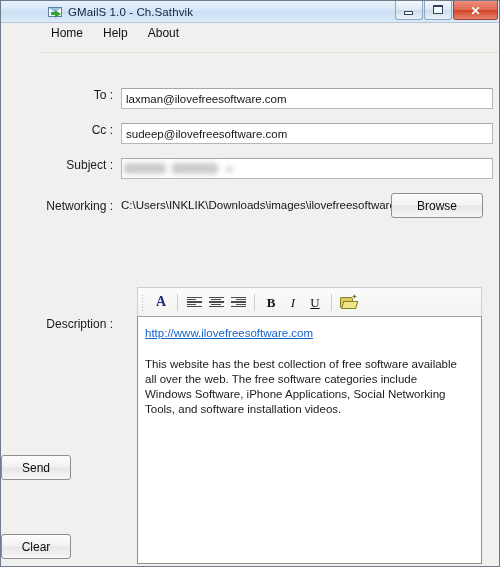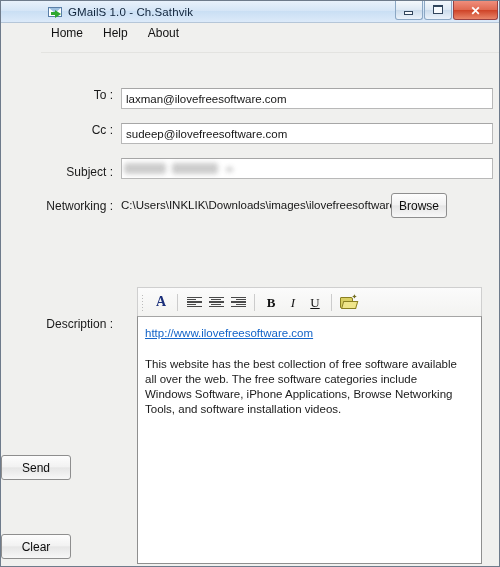--- a/index.html
+++ b/index.html
@@ -224,21 +224,21 @@
     font-family: "Liberation Sans", sans-serif;
     font-size: 12px;
     color: #0d0d0d;
     background: linear-gradient(to bottom, #fdfdfd 0%, #f2f2f2 46%, #e6e6e6 52%, #f7f7f7 100%);
     border: 1px solid #8e8e8e;
     border-radius: 3px;
     box-sizing: border-box;
     cursor: default;
   }
   .btn-browse {
-    width: 56px;
+    width: 92px;
     height: 25px;
   }
 
   
   .editor-wrap {
     position: absolute;
     left: 136px;
     top: 234px;
     width: 345px;
   }
@@ -432,21 +432,21 @@
     <div class="row" style="top:35px;">
       <div class="lbl">To :</div>
       <input class="field" type="text" value="laxman@ilovefreesoftware.com" style="">
     </div>
 
     <div class="row" style="top:70px;">
       <div class="lbl">Cc :</div>
       <input class="field" type="text" value="sudeep@ilovefreesoftware.com" style="">
     </div>
 
-    <div class="row" style="top:105px;align-items:flex-end;">
+    <div class="row" style="top:105px;">
       <div class="lbl">Subject :</div>
       <div class="field redacted">
         <span class="blob b1"></span>
         <span class="blob b2"></span>
         <span class="blob b3"></span>
       </div>
     </div>
 
     <div class="row" style="top:140px; align-items:center;">
       <div class="lbl">Networking :</div>
@@ -515,21 +515,21 @@
           <span class="ic-folder">
             <span class="spark">✦</span>
             <span class="back"></span>
             <span class="front"></span>
           </span>
         </span>
       </div>
 
       <div class="description-box">
         <div><a class="desc-link" href="#">http://www.ilovefreesoftware.com</a></div>
-        <p class="desc-body">This website has the best collection of free software available all over the web. The free software categories include Windows Software, iPhone Applications, Browse Networking Tools, and software installation videos.</p>
+        <p class="desc-body">This website has the best collection of free software available all over the web. The free software categories include Windows Software, iPhone Applications, Social Networking Tools, and software installation videos.</p>
       </div>
     </div>
 
     <div class="footer">
       <button class="btn btn-action">Send</button>
       <button class="btn btn-action">Clear</button>
     </div>
 
   </div>
 </div>

